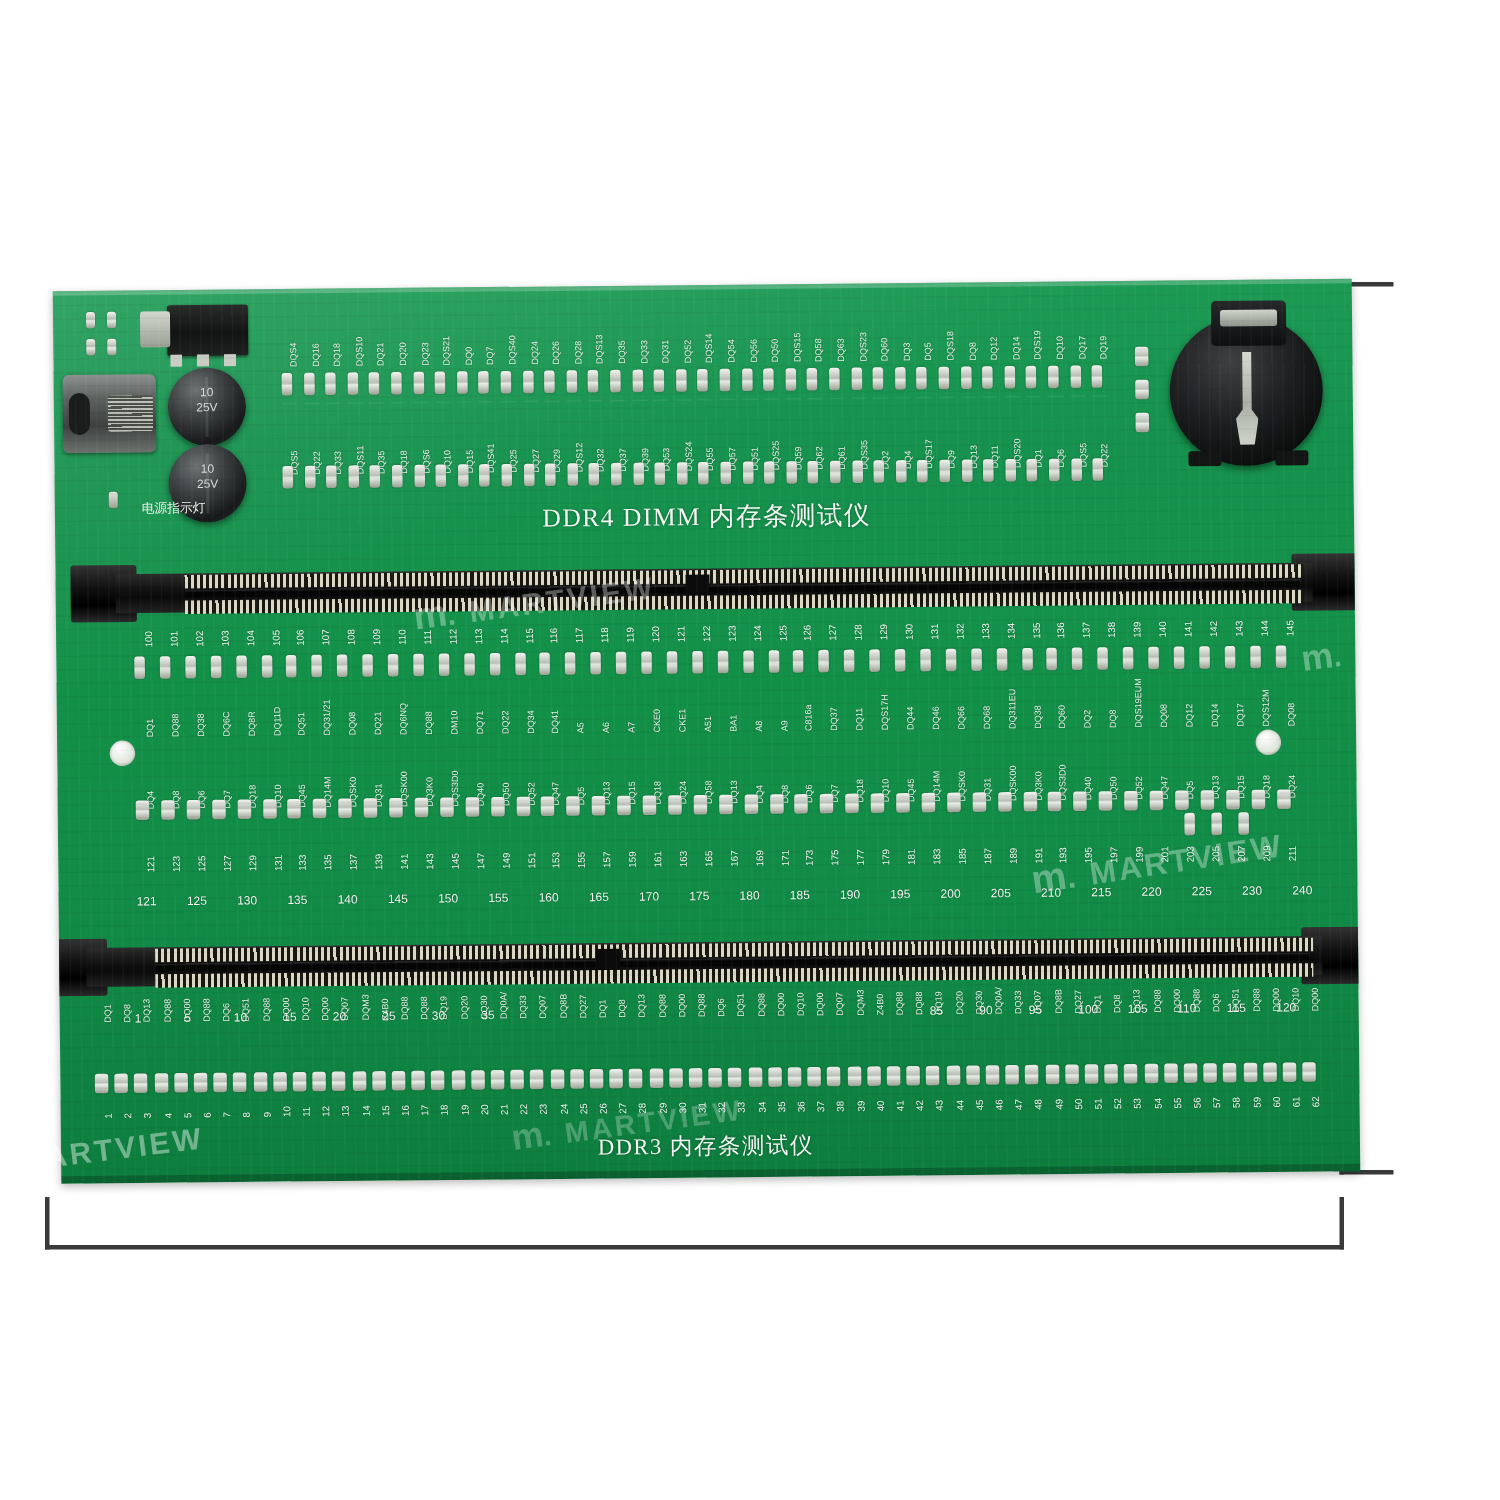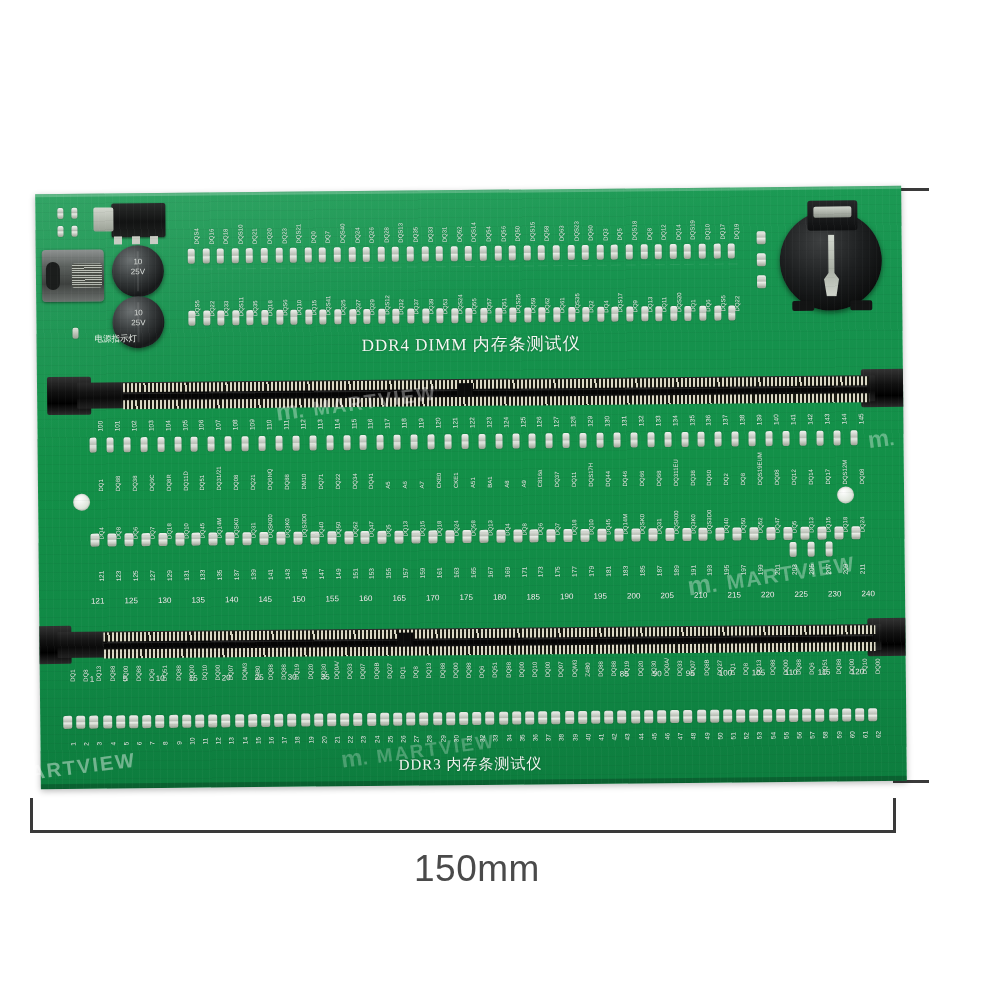--- a/index.html
+++ b/index.html
@@ -193,21 +193,20 @@
   #wm6{left:300px;top:545px;font-size:19px;transform:rotate(-7deg);color:rgba(255,255,255,.26);}
 </style>
 </head>
 <body>
 
 <div id="stage">
 
   <div class="dim-line" style="left:30px;top:830px;width:866px;height:3px;"></div>
   <div class="dim-line" style="left:30px;top:798px;width:3px;height:35px;"></div>
   <div class="dim-line" style="left:893px;top:798px;width:3px;height:35px;"></div>
-  <div class="dim-label" id="dim-h-label">150mm</div>
 
   <div class="dim-line" style="left:893px;top:188px;width:3px;height:595px;"></div>
   <div class="dim-line" style="left:893px;top:188px;width:36px;height:3px;"></div>
   <div class="dim-line" style="left:893px;top:780px;width:36px;height:3px;"></div>
   <div class="dim-label" id="dim-v-label">105mm</div>
 
   <div id="board">
     <div class="edge-hi"></div>
     <div class="edge-lo"></div>
 

